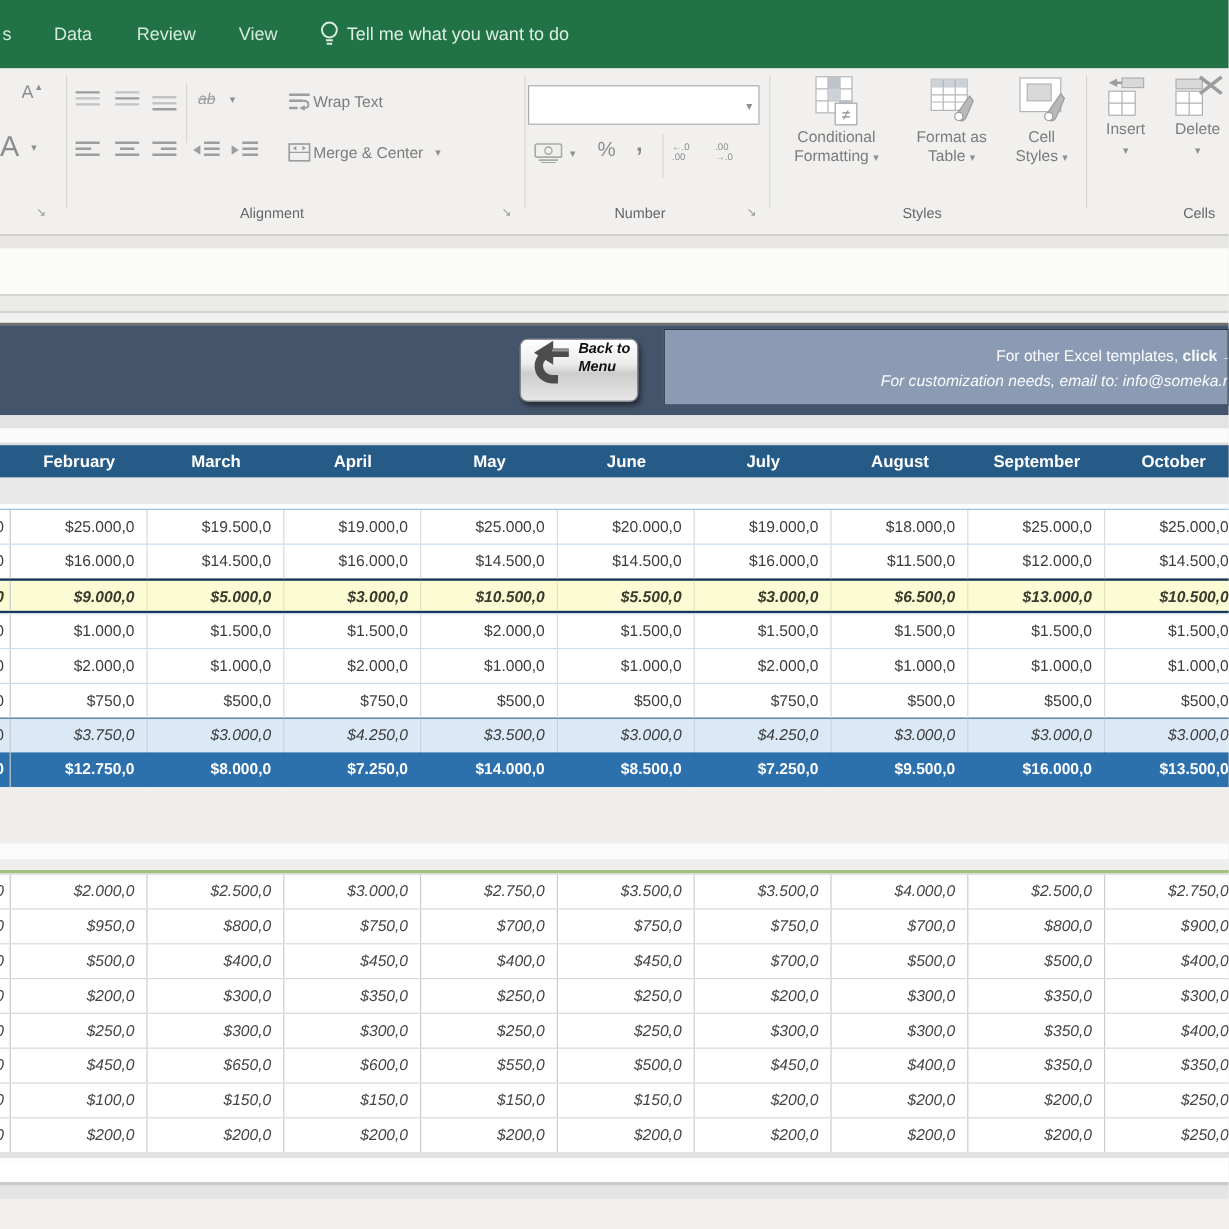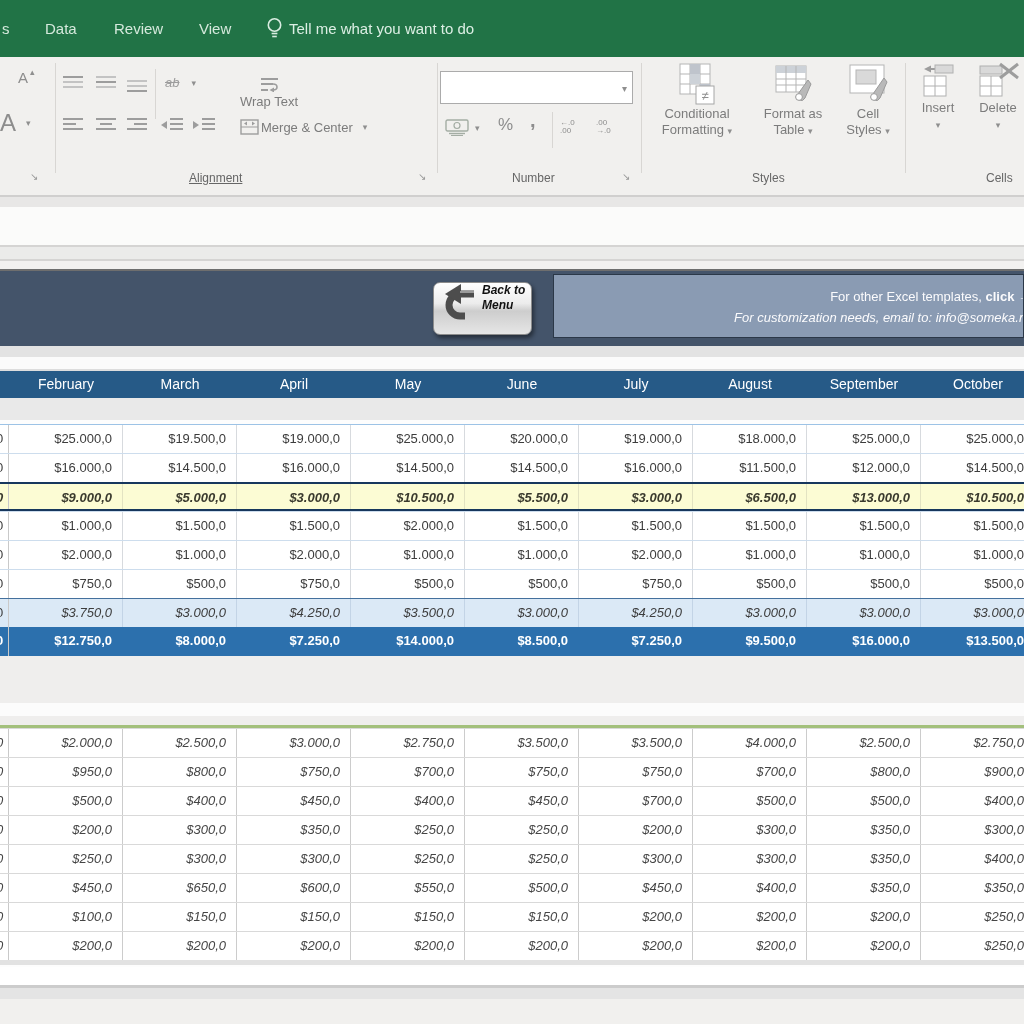--- a/index.html
+++ b/index.html
@@ -35,21 +35,21 @@
   #banner { position:absolute; left:0; top:271px; width:1024px; height:75px; background:#44546a; }
   #back-btn { position:absolute; left:433px; top:11px; width:99px; height:53px; border:1px solid #8c8c8c; border-radius:7px;
       background:linear-gradient(180deg,#ffffff 0%,#ececec 40%,#cdcdcd 55%,#e6e6e6 100%);
       box-shadow:2px 3px 4px rgba(0,0,0,.45); display:flex; cursor:pointer; }
   #back-btn .bb-text { font-size:12px; font-weight:bold; font-style:italic; color:#111; line-height:15px; }
   #info-panel { position:absolute; left:553px; top:3px; width:471px; height:64px; background:#8a9bb3; border:1px solid #2b3848; overflow:hidden; }
   .info-line { position:absolute; white-space:nowrap; color:#fbfbfd; font-size:13px; }
 
   
   #month-header { position:absolute; left:0; top:371px; width:1036px; height:27px; background:#265a87; display:flex; }
-  .mh-cell { width:114px; line-height:27px; text-align:center; color:#fff; font-weight:normal; font-size:14px; }
+  .mh-cell { width:114px; line-height:27px; text-align:center; color:#fff; font-weight:bold; font-size:14px; }
   .mh-partial { width:9px; }
 
   
   .sheet-table { position:absolute; left:0; width:1036px; }
   .t-row { display:flex; width:1036px; height:29px; background:#fff; }
   .t-cell { width:114px; height:100%; text-align:right; padding-right:10px; font-size:13px; color:#3c3c3c;
       line-height:28px; border-right:1px solid #d7dade; overflow:hidden; }
   .sliver { width:9px; position:relative; overflow:hidden; border-right:1px solid #c9c9c9; }
   .sliver span { position:absolute; left:-4px; top:0; line-height:28px; font-size:13px; color:#3c3c3c; }
 
@@ -122,21 +122,21 @@
           <line x1="1" y1="2" x2="21" y2="2" stroke="#c3c3c3" stroke-width="2"></line>
           <line x1="1" y1="7" x2="21" y2="7" stroke="#c3c3c3" stroke-width="2"></line>
           <line x1="1" y1="12" x2="21" y2="12" stroke="#9d9d9d" stroke-width="2"></line>
         </svg>
     </div>
     <div class="vsep" style="left:155px; top:12px; height:50px;"></div>
     <div class="btn-mini" style="left:165px; top:18px;justify-content:space-between;">
       <span style="font-size:13px; font-style:italic; color:#9d9d9d; text-decoration:line-through;">ab</span>
       <span class="caret" style="margin-left:10px;">▾</span>
     </div>
-    <div class="btn-mini" style="left:240px; top:20px;flex-direction:column;">
+    <div class="btn-mini" style="left:240px; top:20px;">
       <span class="icw">
         <svg width="19" height="15" viewBox="0 0 19 15">
             <line x1="1" y1="2" x2="18" y2="2" stroke="#9d9d9d" stroke-width="2"></line>
             <line x1="1" y1="7" x2="13" y2="7" stroke="#9d9d9d" stroke-width="2"></line>
             <path d="M13 7 q4 0 4 3 q0 3 -4 3" fill="none" stroke="#9d9d9d" stroke-width="1.6"></path>
             <polygon points="14,10.5 9.5,13 14,15.5" fill="#9d9d9d"></polygon>
             <line x1="1" y1="13" x2="8" y2="13" stroke="#9d9d9d" stroke-width="2"></line>
           </svg>
       </span>
       <span class="rib-txt">Wrap Text</span>
@@ -184,21 +184,21 @@
         <svg width="19" height="16" viewBox="0 0 19 16">
             <rect x="1" y="1" width="17" height="14" fill="none" stroke="#9d9d9d" stroke-width="1.4"></rect>
             <line x1="1" y1="8" x2="18" y2="8" stroke="#9d9d9d" stroke-width="1"></line>
             <polygon points="4,4.5 7,2.5 7,6.5" fill="#9d9d9d"></polygon>
             <polygon points="15,4.5 12,2.5 12,6.5" fill="#9d9d9d"></polygon>
           </svg>
       </span>
       <span class="rib-txt">Merge &amp; Center</span>
       <span class="caret" style="margin-left:8px;">▾</span>
     </div>
-    <span class="grplabel" style="left:189px;text-decoration:underline;">Alignment</span>
+    <span class="grplabel" style="left:200px;">Alignment</span>
     <span class="launcher" style="left:418px;">↘</span>
 
     <div id="num-combo">
       <span></span>
       <span class="cbx-caret">▾</span>
     </div>
     <div class="btn-mini" style="left:445px; top:62px;">
       <span class="icw">
         <svg width="24" height="17" viewBox="0 0 24 17">
             <rect x="1" y="1" width="22" height="11" rx="1.5" fill="none" stroke="#a4ada4" stroke-width="1.4"></rect>

